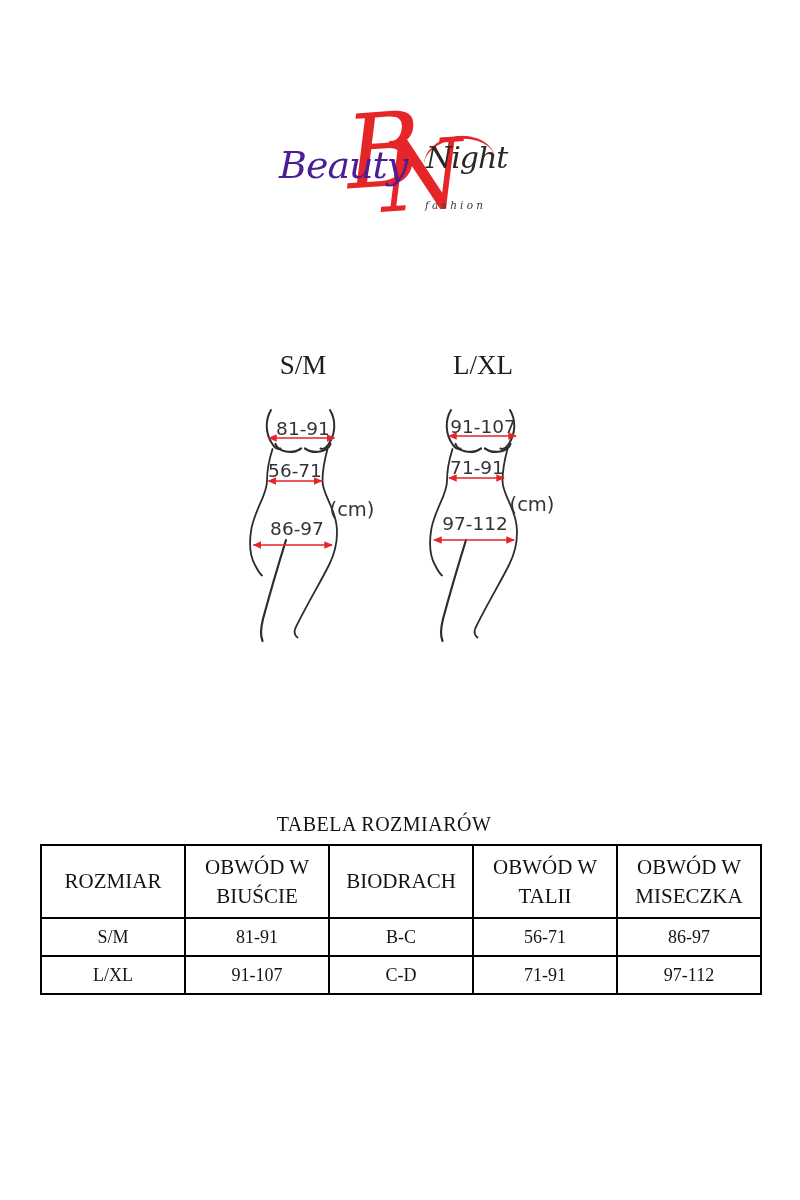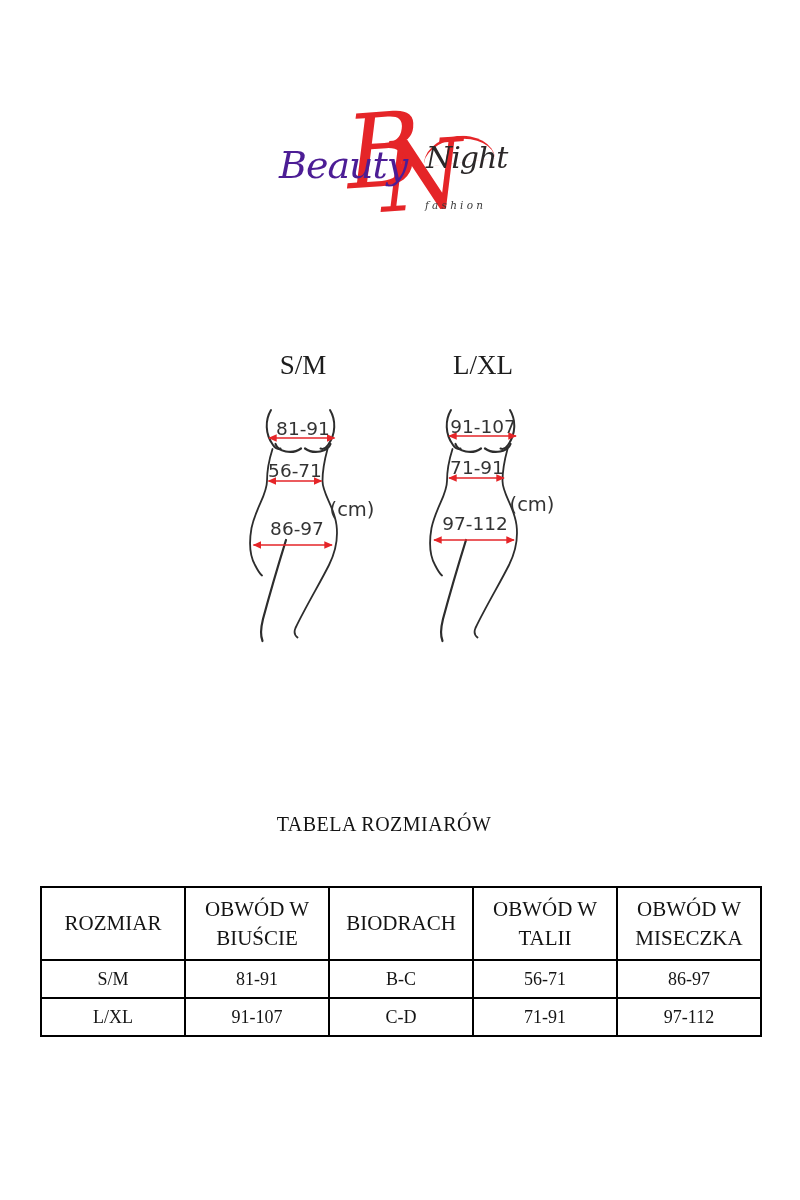--- a/index.html
+++ b/index.html
@@ -50,21 +50,21 @@
   svg.figure { position:absolute; top:403px; width:130px; height:248px; }
   #fig-sm  { left:245px; }
   #fig-lxl { left:425px; }
 
   
   .table-title {
     position:absolute; left:23px; top:796px; width:722px; text-align:center;
     font-size:20px; color:#141414; letter-spacing:0.5px; line-height:1.2;margin-top:16px;
   }
   table.sizes {
-    position:absolute; left:40px; top:886px; width:722px;
+    position:absolute; left:40px; top:844px; width:722px;
     border-collapse:collapse; table-layout:fixed;
     color:#141414;
   }
   table.sizes, table.sizes th, table.sizes td { border:2.5px solid #000; }
   table.sizes th {
     height:71px; font-size:21px; font-weight:normal; line-height:1.35;
     text-align:center; vertical-align:middle; padding:0 6px;
   }
   table.sizes td {
     height:34px; font-size:18px; text-align:center; vertical-align:middle;

